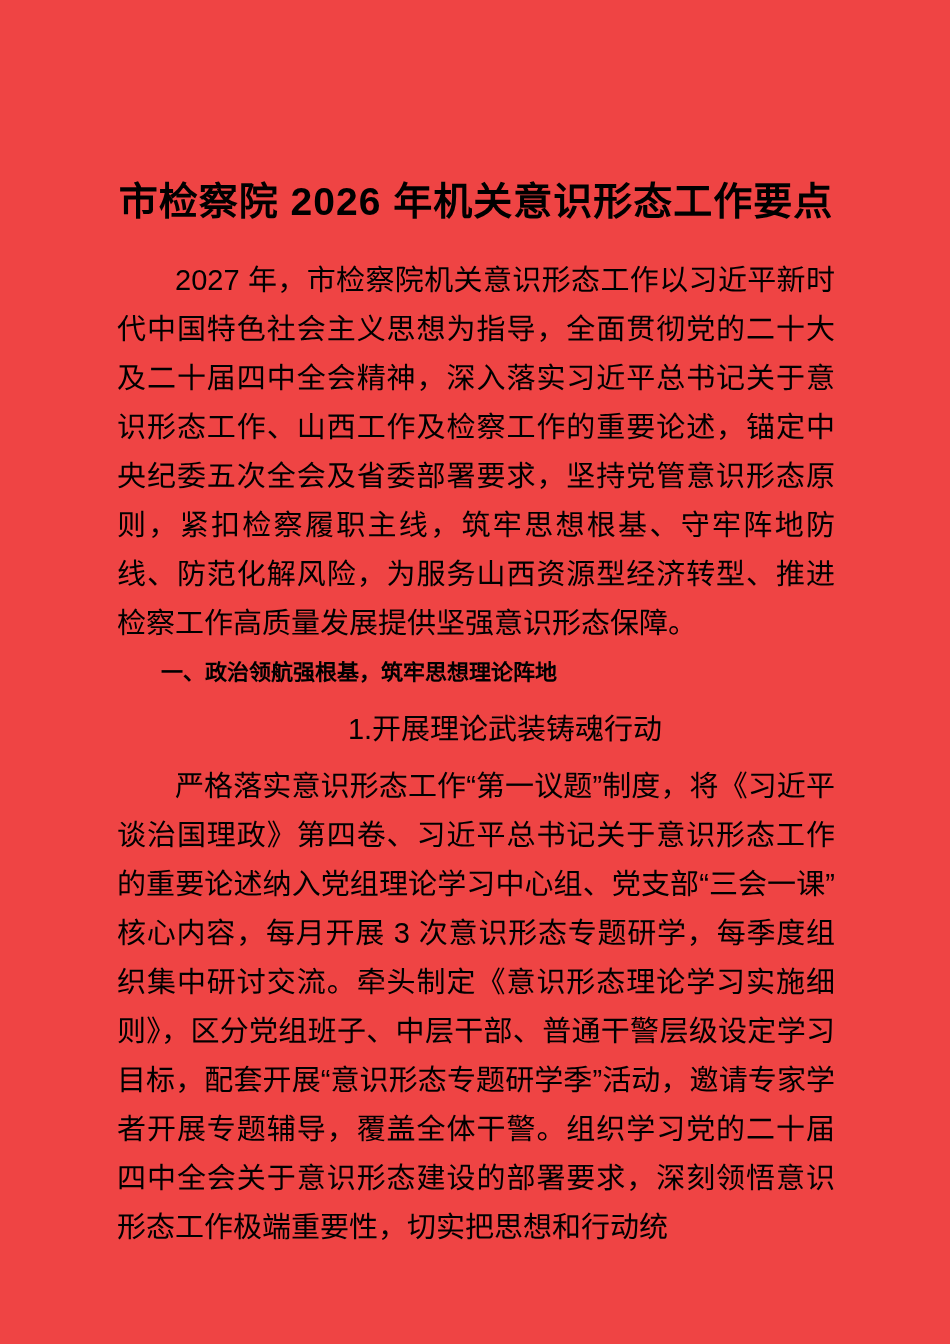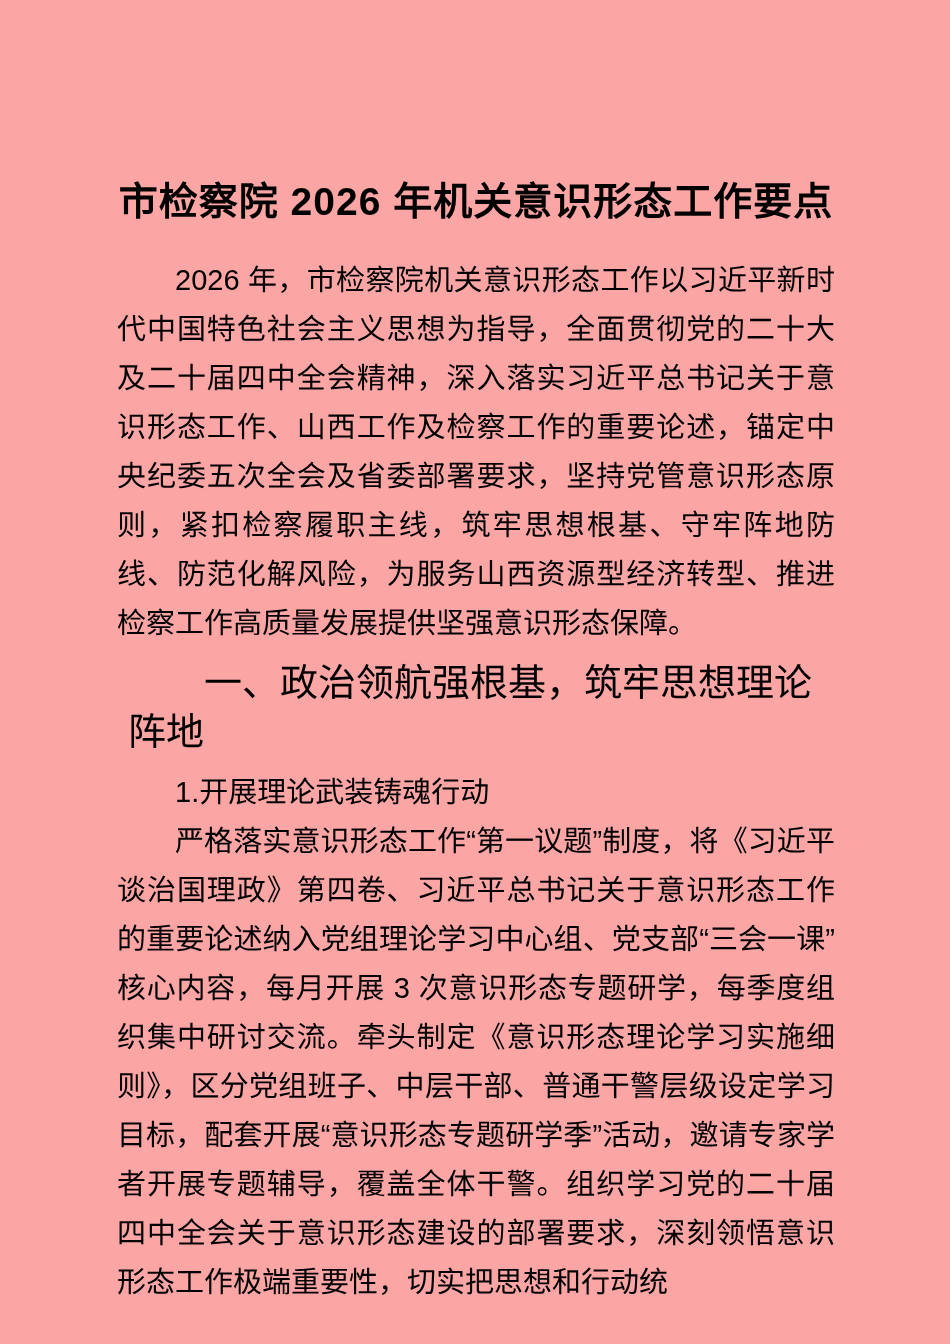--- a/index.html
+++ b/index.html
@@ -11,21 +11,21 @@
     width: 950px;
     height: 1344px;
     font-family: "Liberation Sans", sans-serif;
     color: #000000;
   }
   .page {
     position: relative;
     width: 950px;
     height: 1344px;
     box-sizing: border-box;
-    background: #fca5a5;
+    background: #ef4444;
     padding: 172px 115px 0 117px;
     overflow: hidden;
   }
   .doc-title {
     margin: 0 0 24px 0;
     font-size: 39px;
     line-height: 60px;
     font-weight: 700;
     text-align: center;
     letter-spacing: 1px;
@@ -35,41 +35,41 @@
     font-size: 29px;
     line-height: 49px;
     text-align: justify;
     text-justify: inter-character;
   }
   p.para {
     margin: 0;
     text-indent: 2em;
   }
   p.heading-l1 {
-    margin: 11px;
+    margin: 0;
     text-indent: 2em;
-    font-weight: 400;
-    font-size: 38px;
+    font-weight: 700;
+    font-size: 22px;
     text-align: left;
   }
   p.heading-l2 {
-    margin: 0;
+    margin: 8px;
     text-indent: 2em;
     font-weight: 400;
-    text-align: left;
+    text-align: center;
   }
 </style>
 </head>
 <body>
 
 <div class="page">
   <h1 class="doc-title">市检察院 2026 年机关意识形态工作要点</h1>
 
   <div class="body-block">
-    <p class="para">2026 年，市检察院机关意识形态工作以习近平新时代中国特色社会主义思想为指导，全面贯彻党的二十大及二十届四中全会精神，深入落实习近平总书记关于意识形态工作、山西工作及检察工作的重要论述，锚定中央纪委五次全会及省委部署要求，坚持党管意识形态原则，紧扣检察履职主线，筑牢思想根基、守牢阵地防线、防范化解风险，为服务山西资源型经济转型、推进检察工作高质量发展提供坚强意识形态保障。</p>
+    <p class="para">2027 年，市检察院机关意识形态工作以习近平新时代中国特色社会主义思想为指导，全面贯彻党的二十大及二十届四中全会精神，深入落实习近平总书记关于意识形态工作、山西工作及检察工作的重要论述，锚定中央纪委五次全会及省委部署要求，坚持党管意识形态原则，紧扣检察履职主线，筑牢思想根基、守牢阵地防线、防范化解风险，为服务山西资源型经济转型、推进检察工作高质量发展提供坚强意识形态保障。</p>
 
     <p class="heading-l1">一、政治领航强根基，筑牢思想理论阵地</p>
 
     <p class="heading-l2">1.开展理论武装铸魂行动</p>
 
     <p class="para">严格落实意识形态工作“第一议题”制度，将《习近平谈治国理政》第四卷、习近平总书记关于意识形态工作的重要论述纳入党组理论学习中心组、党支部“三会一课”核心内容，每月开展 3 次意识形态专题研学，每季度组织集中研讨交流。牵头制定《意识形态理论学习实施细则》，区分党组班子、中层干部、普通干警层级设定学习目标，配套开展“意识形态专题研学季”活动，邀请专家学者开展专题辅导，覆盖全体干警。组织学习党的二十届四中全会关于意识形态建设的部署要求，深刻领悟意识形态工作极端重要性，切实把思想和行动统</p>
   </div>
 </div>
 
 </body></html>

